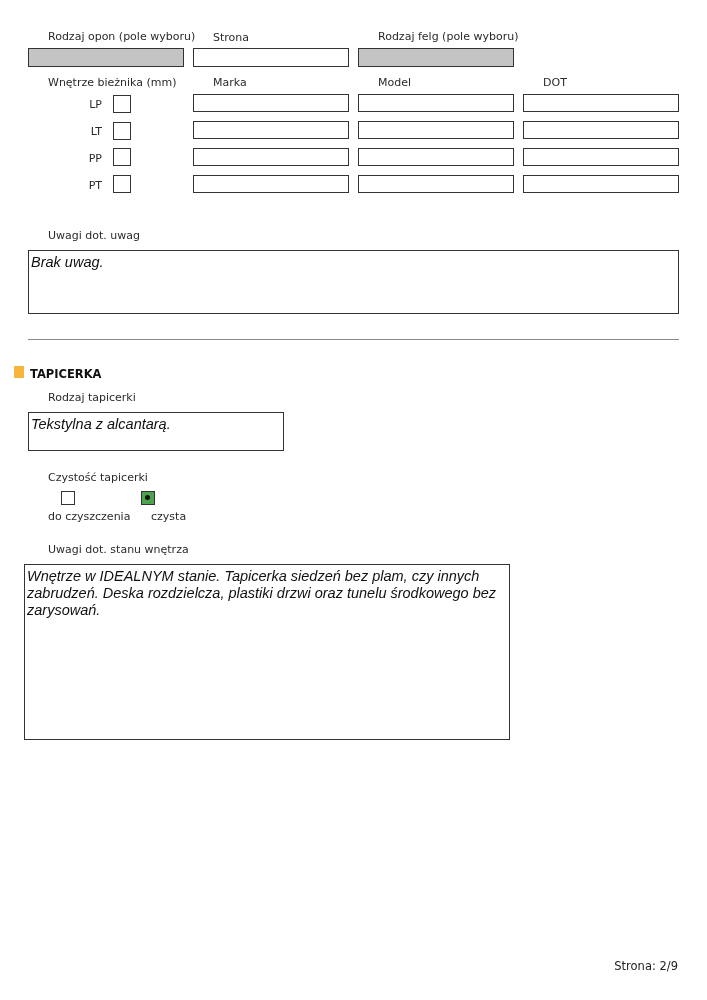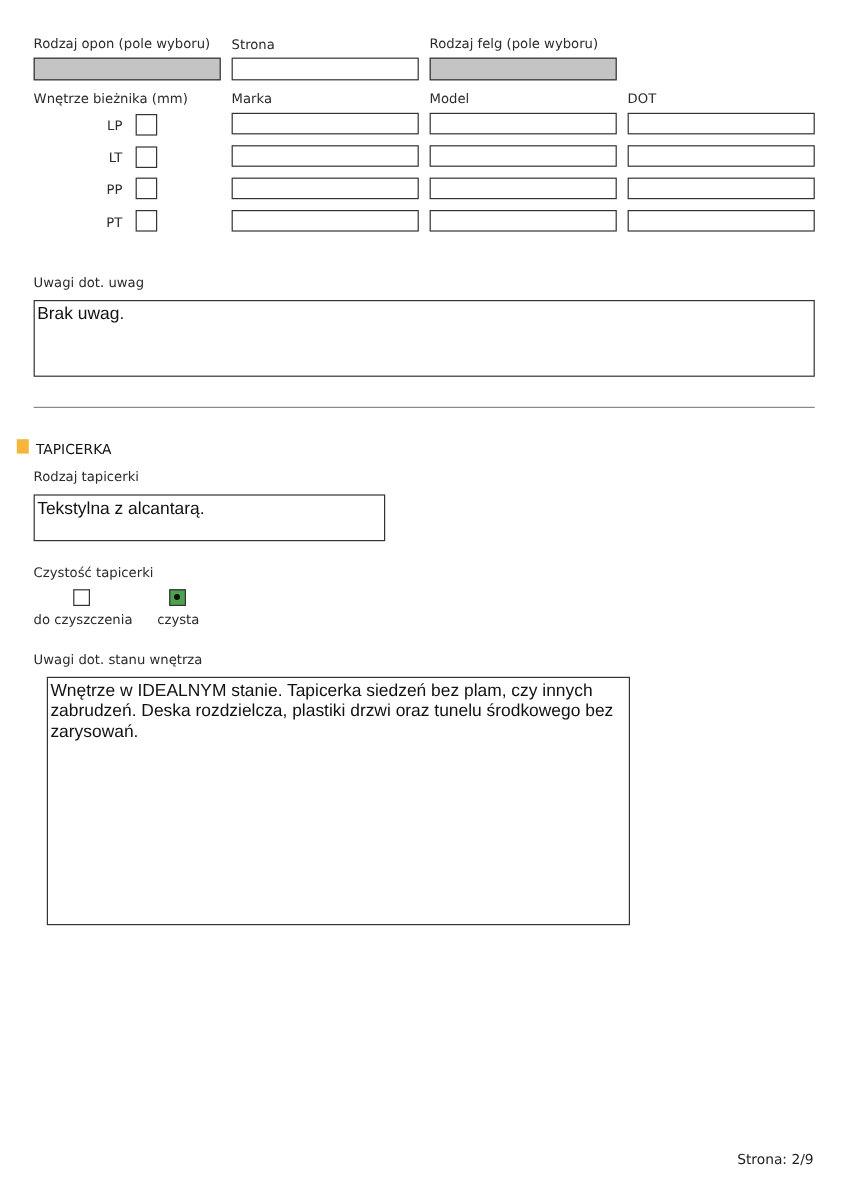--- a/index.html
+++ b/index.html
@@ -1,28 +1,28 @@
 <!DOCTYPE html>
 <html><head>
 <meta charset="utf-8">
 <style>
   html, body { margin: 0; padding: 0; background: #ffffff; }
   body {
     width: 707px; height: 1000px; position: relative; overflow: hidden;
     font-family: "DejaVu Sans", sans-serif; color: #222;
   }
-  .lbl { position: absolute; font-size: 11px; color: #2a2a2a; white-space: nowrap; }
-  .box { position: absolute; border: 1.5px solid #333; box-sizing: border-box; background: #fff; }
+  .lbl { position: absolute; font-size: 11px; color: #2a2a2a; white-space: nowrap; margin-left: 20px; }
+  .box { position: absolute; border: 1.5px solid #333; box-sizing: border-box; background: #fff; font-style: italic; }
   .box.gray { background: #c4c4c4; }
   .sq { position: absolute; width: 18px; height: 18px; border: 1.5px solid #333; box-sizing: border-box; background: #fff; }
   .rowlbl { position: absolute; font-size: 11px; color: #2a2a2a; width: 30px; text-align: right; }
   .txt { font-family: "Liberation Sans", sans-serif; font-size: 14.5px; color: #111; line-height: 17px; padding: 3px 2px; }
   .hr { position: absolute; left: 28px; width: 651px; height: 1px; background: #888; }
   .marker { position: absolute; left: 14px; top: 366px; width: 10px; height: 12px; background: #f7b53b; }
-  .section-title { position: absolute; left: 30px; top: 367px; font-size: 11.5px; font-weight: normal; color: #111; }
+  .section-title { position: absolute; left: 30px; top: 367px; font-size: 11.5px; font-weight: bold; color: #111; }
   .chk { position: absolute; width: 14px; height: 14px; border: 1.5px solid #333; box-sizing: border-box; background: #fff; }
   .chk.on { background: #4ea24e; }
   .chk.on::after { content: ""; position: absolute; left: 3px; top: 3px; width: 5px; height: 5px; border-radius: 50%; background: #111; }
   .footer { position: absolute; right: 29px; top: 959px; font-size: 11.5px; color: #222; }
 </style>
 </head>
 <body>
 
 <div class="lbl" style="left:28px;top:30px">Rodzaj opon (pole wyboru)</div>
 <div class="box gray" style="left:28px;top:48px;width:156px;height:19px"></div>
@@ -64,24 +64,24 @@
 
 <div class="lbl" style="left:28px;top:229px">Uwagi dot. uwag</div>
 <div class="box txt" style="left:28px;top:250px;width:651px;height:64px">Brak uwag.</div>
 
 <div class="hr" style="top:339px"></div>
 
 <div class="marker"></div>
 <div class="section-title">TAPICERKA</div>
 
 <div class="lbl" style="left:28px;top:391px">Rodzaj tapicerki</div>
-<div class="box txt" style="left:28px;top:412px;width:293px;height:39px">Tekstylna z alcantarą.</div>
+<div class="box txt" style="left:28px;top:412px;width:256px;height:39px">Tekstylna z alcantarą.</div>
 
 <div class="lbl" style="left:28px;top:471px">Czystość tapicerki</div>
 <div class="chk" style="left:61px;top:491px"></div>
 <div class="lbl" style="left:28px;top:510px">do czyszczenia</div>
 <div class="chk on" style="left:141px;top:491px"></div>
 <div class="lbl" style="left:131px;top:510px">czysta</div>
 
 <div class="lbl" style="left:28px;top:543px">Uwagi dot. stanu wnętrza</div>
-<div class="box txt" style="left:39px;top:564px;width:486px;height:207px">Wnętrze w IDEALNYM stanie. Tapicerka siedzeń bez plam, czy innych zabrudzeń. Deska rozdzielcza, plastiki drzwi oraz tunelu środkowego bez zarysowań.</div>
+<div class="box txt" style="left:24px;top:564px;width:486px;height:176px">Wnętrze w IDEALNYM stanie. Tapicerka siedzeń bez plam, czy innych zabrudzeń. Deska rozdzielcza, plastiki drzwi oraz tunelu środkowego bez zarysowań.</div>
 
 <div class="footer">Strona: 2/9</div>
 
 </body></html>

